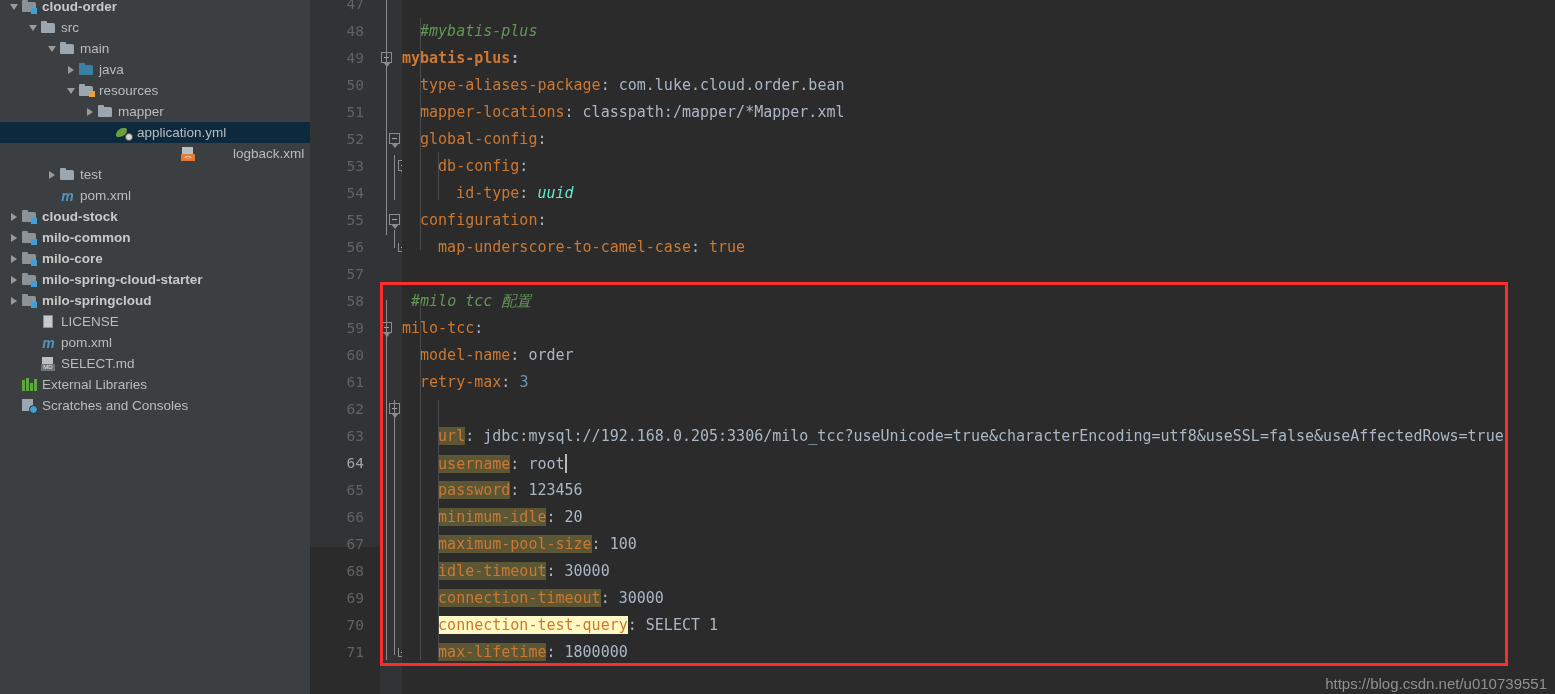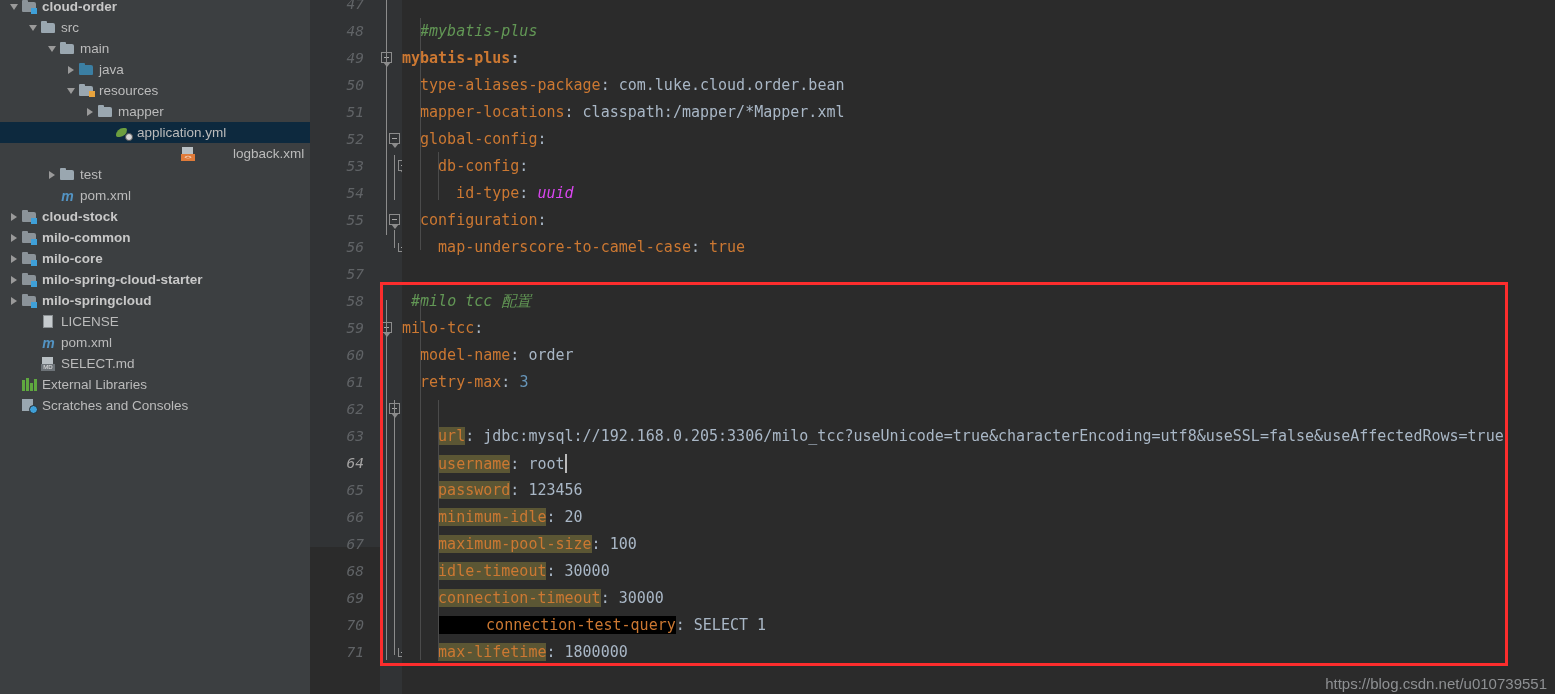--- a/index.html
+++ b/index.html
@@ -162,21 +162,20 @@
     position: relative;
     width: 1245px; height: 694px;
     background: #2b2b2b;
     flex: 0 0 1245px;
     overflow: hidden;
   }
   #gutter {
     position: absolute; left: 0; top: 0;
     width: 70px; height: 547px;
     background: #313335;
-    font-style: italic;
   }
   #folds {
     position: absolute; left: 70px; top: 0;
     width: 22px; height: 694px;
     background: #313335;
   }
   .code-area {
     position: absolute; left: 92px; top: 0; right: 0; bottom: 0;
     background: #2b2b2b;
   }
@@ -208,21 +207,21 @@
   }
   .gut-band {
     position: absolute; left: 0; width: 92px; height: 27px;
     background: #353739;
   }
   .txt { position: relative; }
   .k   { color: #cc7832; }          
   .v   { color: #a9b7c6; }          
   .num { color: #6897bb; }          
   .cm  { color: #629755; font-style: italic; } 
-  .const { color: #d946ef; font-style: italic; } 
+  .const { color: #5eead4; font-style: italic; } 
   .colon { color: #a9b7c6; }
   .hl  { background: #5b5634; }      
 
   .indent-guide {
     position: absolute;
     width: 1px;
     background: #4b4b4b;
   }
 
   .fold {
@@ -498,21 +497,21 @@
         <div class="line" style="top: 315px; left: 0px;"><span class="txt k">milo-tcc</span><span class="txt colon">:</span></div>
         <div class="line" style="top: 342px; left: 18.04px;"><span class="txt k">model-name</span><span class="txt colon">: </span><span class="txt v">order</span></div>
         <div class="line" style="top: 369px; left: 18.04px;"><span class="txt k">retry-max</span><span class="txt colon">: </span><span class="txt num">3</span></div>
         <div class="line" style="top: 423px; left: 36.08px;"><span class="txt k hl" style="background-color: rgb(91, 86, 52);">url</span><span class="txt colon">: </span><span class="txt v">jdbc:mysql://192.168.0.205:3306/milo_tcc?useUnicode=true&amp;characterEncoding=utf8&amp;useSSL=false&amp;useAffectedRows=true</span></div>
         <div class="line" style="top: 450px; left: 36.08px;"><span class="txt k hl" style="background-color: rgb(91, 86, 52);">username</span><span class="txt colon">: </span><span class="txt v">root</span><span class="caret" style="top: 4px; margin-left: 0px; display: inline-block; position: relative;"></span></div>
         <div class="line" style="top: 477px; left: 36.08px;"><span class="txt k hl" style="background-color: rgb(91, 86, 52);">password</span><span class="txt colon">: </span><span class="txt v">123456</span></div>
         <div class="line" style="top: 504px; left: 36.08px;"><span class="txt k hl" style="background-color: rgb(91, 86, 52);">minimum-idle</span><span class="txt colon">: </span><span class="txt v">20</span></div>
         <div class="line" style="top: 531px; left: 36.08px;"><span class="txt k hl" style="background-color: rgb(91, 86, 52);">maximum-pool-size</span><span class="txt colon">: </span><span class="txt v">100</span></div>
         <div class="line" style="top: 558px; left: 36.08px;"><span class="txt k hl" style="background-color: rgb(91, 86, 52);">idle-timeout</span><span class="txt colon">: </span><span class="txt v">30000</span></div>
         <div class="line" style="top: 585px; left: 36.08px;"><span class="txt k hl" style="background-color: rgb(91, 86, 52);">connection-timeout</span><span class="txt colon">: </span><span class="txt v">30000</span></div>
-        <div class="line" style="top: 612px; left: 36.08px;"><span class="txt k hl" style="background-color: #000000; padding-left: 48px;">connection-test-query</span><span class="txt colon">: </span><span class="txt v">SELECT 1</span></div>
+        <div class="line" style="top: 612px; left: 36.08px;"><span class="txt k hl" style="background-color: #fef9c3;">connection-test-query</span><span class="txt colon">: </span><span class="txt v">SELECT 1</span></div>
         <div class="line" style="top: 639px; left: 36.08px;"><span class="txt k hl" style="background-color: rgb(91, 86, 52);">max-lifetime</span><span class="txt colon">: </span><span class="txt v">1800000</span></div>
         <div class="indent-guide" style="left: 18px; top: 18px; height: 232px;"></div>
         <div class="indent-guide" style="left: 36px; top: 152px; height: 48px;"></div>
         <div class="indent-guide" style="left: 18px; top: 300px; height: 360px;"></div>
         <div class="indent-guide" style="left: 36px; top: 400px; height: 260px;"></div>
       </div>
     <div id="redbox" style="left: 70px; top: 282px; width: 1128px; height: 384px;"></div>
     <div id="watermark">https://blog.csdn.net/u010739551</div>
   </div>
 

